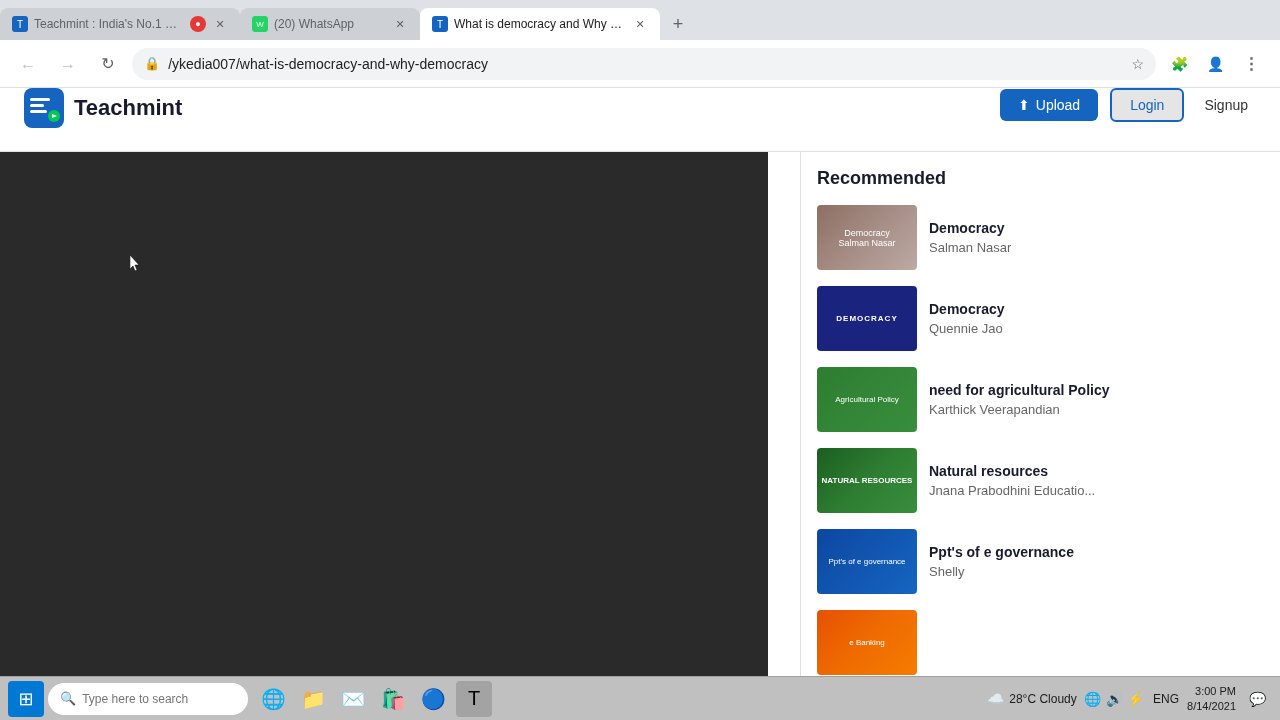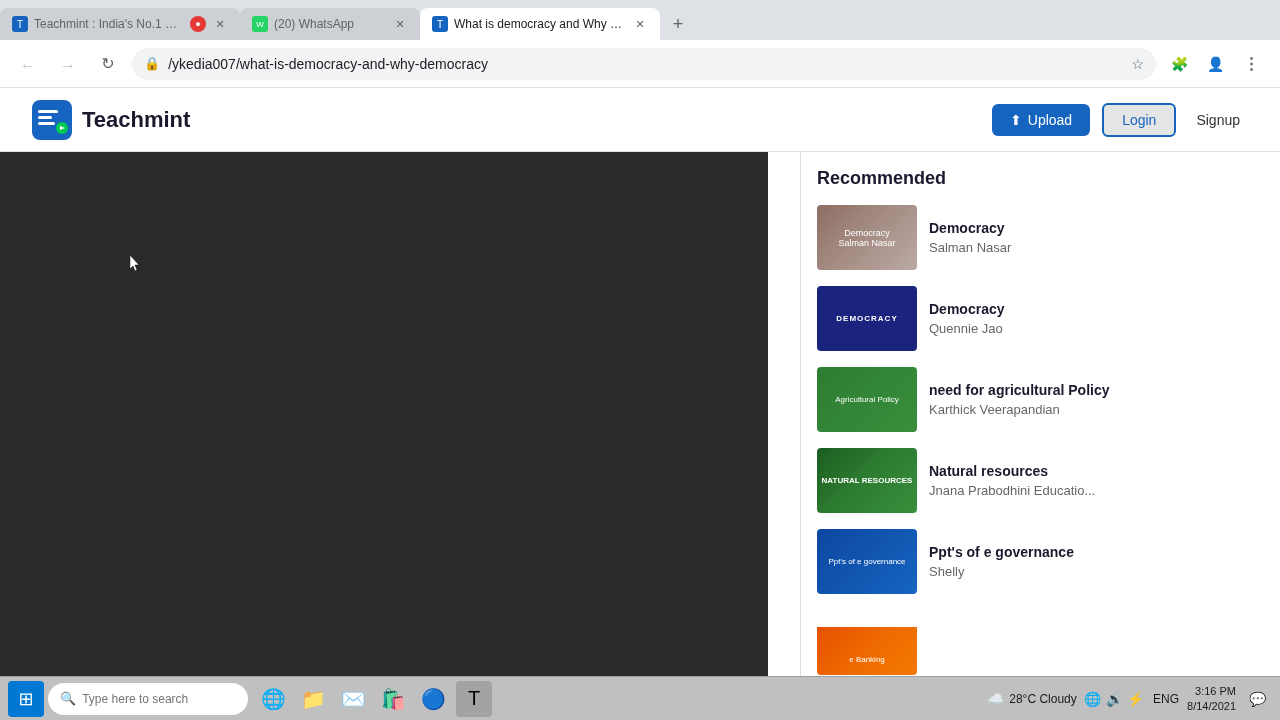--- a/index.html
+++ b/index.html
@@ -135,22 +135,22 @@
       flex: 1;
       background: #ffffff;
       display: flex;
       flex-direction: column;
       overflow: hidden;
     }
 
     
     .site-header {
       display: flex;
-      align-items: center;
-      padding: 0 32px;
+      align-items: flex-start;
+      padding: 0 24px;
       height: 64px;
       background: #fff;
       border-bottom: 1px solid #e0e0e0;
       justify-content: space-between;
     }
 
     .logo-area {
       display: flex;
       align-items: center;
       gap: 10px;
@@ -322,21 +322,20 @@
     }
 
     .thumb-banking {
       background: linear-gradient(135deg, #e65100 0%, #ef6c00 50%, #f57c00 100%);
       width: 100%; height: 100%;
       display: flex; align-items: center; justify-content: center;
       color: #fff;
       font-size: 8px;
       text-align: center;
       padding: 4px;
-      margin-top: 17px;
     }
 
     
     .taskbar {
       position: fixed;
       bottom: 0;
       left: 0;
       width: 1280px;
       height: 44px;
       background: #c0c0c0;
@@ -645,19 +644,19 @@
 
     <div class="sys-icons">
       <span class="sys-icon">🌐</span>
       <span class="sys-icon">🔊</span>
       <span class="sys-icon">⚡</span>
     </div>
 
     <span>ENG</span>
 
     <div class="clock">
-      <div>3:16 PM</div>
+      <div>3:00 PM</div>
       <div>8/14/2021</div>
     </div>
 
     <div class="notification-btn">💬</div>
   </div>
 </div>
 
 </body></html>

